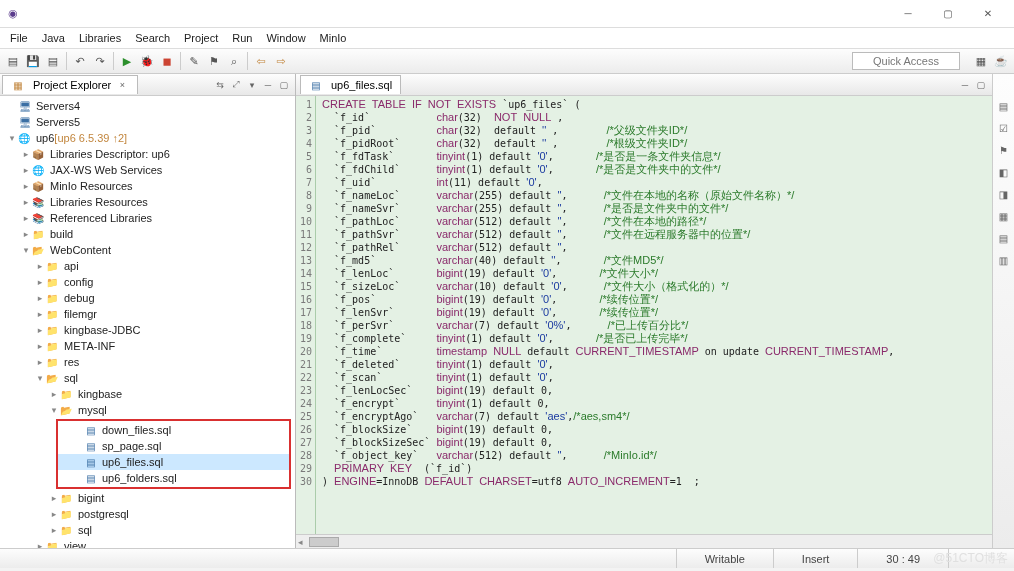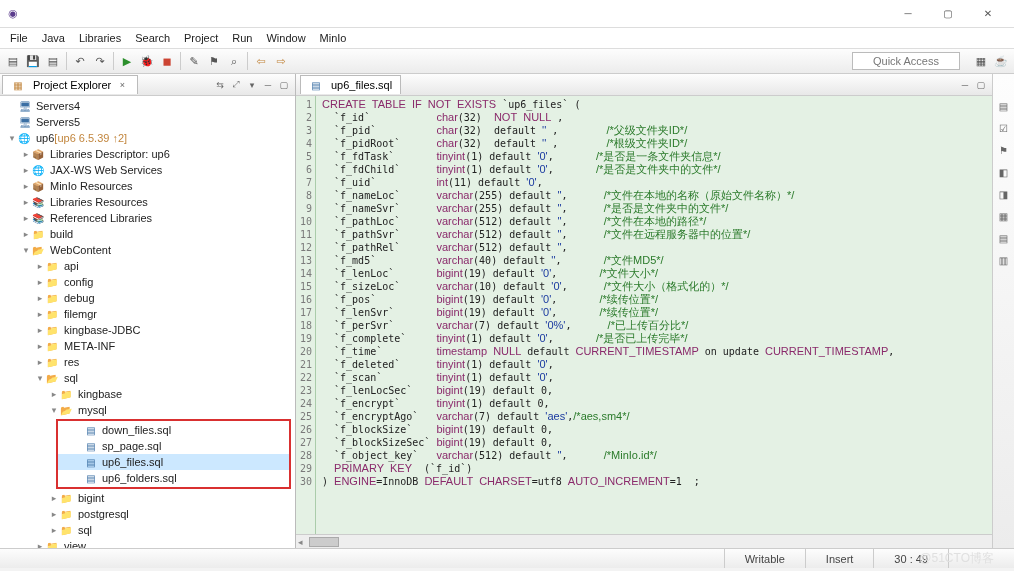--- a/index.html
+++ b/index.html
@@ -45,22 +45,22 @@
   .kw{color:#8a2a6b;font-weight:normal;}
   .cmt{color:#2a7a2a;}
   .str{color:#1a3aa0;}
   .hscroll{height:14px;background:#eee;border-top:1px solid #ccc;display:flex;align-items:center;}
   .hscroll .thumb{width:30px;height:10px;background:#ccc;margin-left:6px;border:1px solid #aaa;}
   
   .rightrail{width:22px;background:linear-gradient(#fdfdfd,#ececec);border-left:1px solid #ccc;display:flex;flex-direction:column;align-items:center;padding-top:24px;gap:6px;}
   .rail-icon{width:16px;height:16px;font-size:10px;color:#666;display:flex;align-items:center;justify-content:center;}
   
   .statusbar{height:20px;background:linear-gradient(#fdfdfd,#ececec);border-top:1px solid #ccc;display:flex;align-items:center;padding:0 6px;color:#444;position:relative;}
-  .status-cell{padding:0 20px;border-left:1px solid #ccc;height:100%;display:flex;align-items:center;}
-  .watermark{position:absolute;right:20px;color:#e0e0e0;font-size:12px;pointer-events:none;}
+  .status-cell{padding:0 28px;border-left:1px solid #ccc;height:100%;display:flex;align-items:center;}
+  .watermark{position:absolute;right:6px;color:#e0e0e0;font-size:12px;pointer-events:none;}
 </style>
 </head>
 <body>
 
 <div class="titlebar">
   <div class="title">
     <span style="color:#5b3c8c;">◉</span>
   </div>
   <div class="controls">
     <div class="win-btn">─</div>

